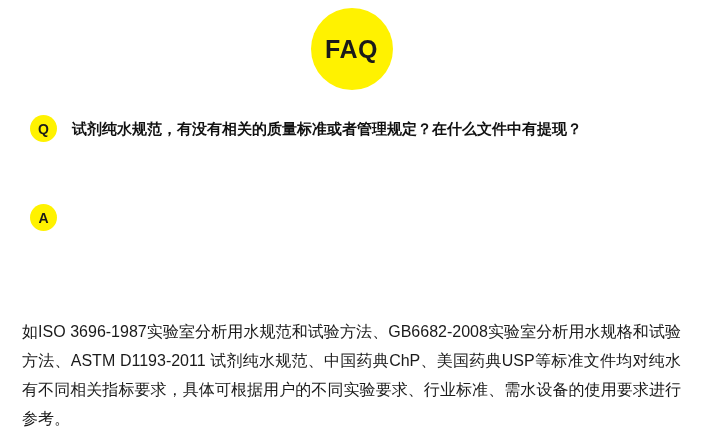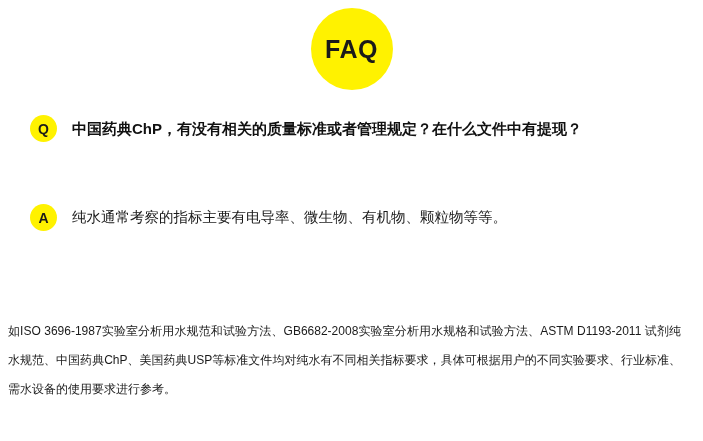--- a/index.html
+++ b/index.html
@@ -95,24 +95,24 @@
     color: #1a1a1a;
   }
   .a-text p.indent {
     text-indent: 2em;
   }
   .a-text p.p1 { margin-bottom: 1px; }
   .a-text p.p2 { margin-bottom: 1px; }
 
   .a-tail {
     position: absolute;
-    left: 8px;
+    left: 22px;
     right: 22px;
     top: 317px;
-    font-size: 12px;
+    font-size: 16px;
     line-height: 29px;
     color: #1a1a1a;
     text-align: justify;
   }
 </style>
 </head>
 <body>
 
 <div class="page">
 
@@ -120,28 +120,27 @@
     <div class="faq-badge">
       <span class="faq-badge-text">FAQ</span>
     </div>
   </div>
 
   <div class="qa-block q">
     <div class="bullet">
       <span class="bullet-letter">Q</span>
     </div>
     <div class="qa-text">
-      <div class="q-text">中国药典ChP，有没有相关的质量标准或者管理规定？在什么文件中有提现？</div>
+      <div class="q-text">试剂纯水规范，有没有相关的质量标准或者管理规定？在什么文件中有提现？</div>
     </div>
   </div>
 
   <div class="qa-block a">
     <div class="bullet">
       <span class="bullet-letter">A</span>
     </div>
     <div class="qa-text a-text">
-      <p class="p1">纯水通常考察的指标主要有电导率、微生物、有机物、颗粒物等等。</p>
     </div>
   </div>
 
   <div class="a-tail">如ISO 3696-1987实验室分析用水规范和试验方法、GB6682-2008实验室分析用水规格和试验方法、ASTM D1193-2011 试剂纯水规范、中国药典ChP、美国药典USP等标准文件均对纯水有不同相关指标要求，具体可根据用户的不同实验要求、行业标准、需水设备的使用要求进行参考。</div>
 
 </div>
 
 </body></html>

